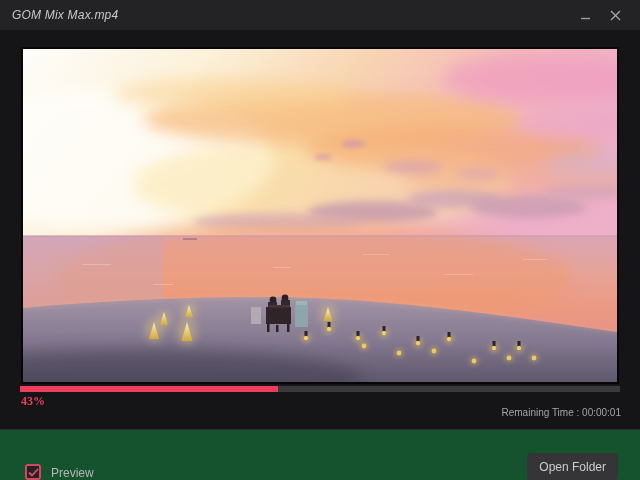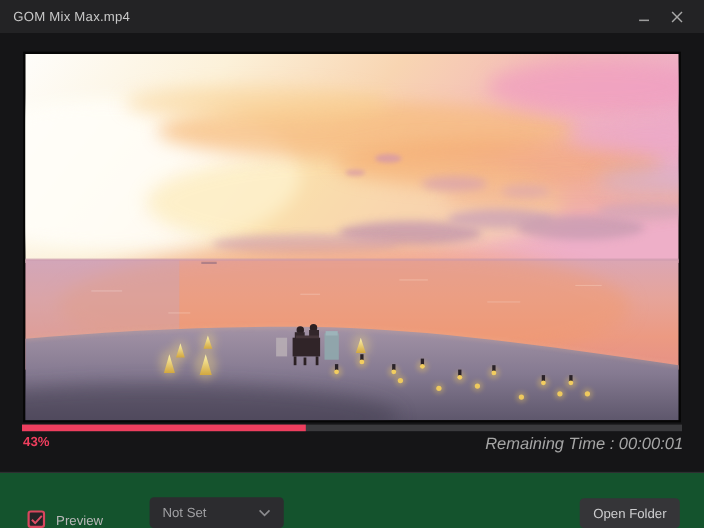--- a/index.html
+++ b/index.html
@@ -7,42 +7,42 @@
   .window {
     position:relative; width:640px; height:480px;
     background:#151517; overflow:hidden;
     font-family:"Liberation Sans", sans-serif;
   }
   
   .titlebar {
     position:absolute; top:0; left:0; right:0; height:30px;
     background:#232325; display:flex; align-items:center; padding:0 12px;
   }
-  .titlebar .title { color:#c9c9c9; font-size:12px; letter-spacing:0.2px; }
+  .titlebar .title { color:#c9c9c9; font-size:12px; letter-spacing:0.2px;font-style:italic; }
   .win-controls { margin-left:auto; display:flex; align-items:center; gap:16px; padding-right:6px; }
   .win-btn { width:14px; height:14px; display:flex; align-items:center; justify-content:center; cursor:default; }
   
   .video-frame {
     position:absolute; left:21px; top:47px; width:598px; height:337px;
     background:#060606; padding:2px;
   }
   .video-frame svg { display:block; width:594px; height:333px; }
   
   .progress-track {
     position:absolute; left:20px; top:386px; width:600px; height:6px;
     background:#3a3a3d;
   }
   .progress-fill { height:100%; width:0; background:#ee3e5e; }
   .percent-label {
     position:absolute; left:21px; top:394px;
-    color:#ee3e5e; font-size:12px; font-weight:bold;
+    color:#ee3e5e; font-size:12px; font-weight:bold;font-family:Liberation Serif, serif;
   }
   .remaining-label {
-    position:absolute; right:19px; top:395px;
-    color:#a5a5a5; font-size:15px;font-style:italic;
+    position:absolute; right:19px; top:407px;
+    color:#a5a5a5; font-size:10px;
   }
   
   .footer {
     position:absolute; left:0; right:0; bottom:0; height:51px;
     background:#14532d; border-top:1px solid #2e2e31;
     display:flex; align-items:flex-end; padding:0 22px 0 25px;
   }
   .checkbox {
     width:16px; height:16px; border:2px solid #d8465e; border-radius:3px;
     background:#232326; display:flex; align-items:center; justify-content:center;
@@ -262,25 +262,19 @@
   <div class="remaining-label">Remaining Time : 00:00:01</div>
 
   <div class="footer">
     <span class="checkbox">
       <svg width="11" height="9" viewBox="0 0 11 9">
         <polyline points="1,4.5 4,7.5 10,1" fill="none" stroke="#dd4d64" stroke-width="1.8"></polyline>
       </svg>
     </span>
     <span class="checkbox-label">Preview</span>
 
-    <div class="dropdown">
-      <span class="dd-value">Not Set</span>
-      <svg width="11" height="7" viewBox="0 0 11 7">
-        <polyline points="1,1 5.5,5.5 10,1" fill="none" stroke="#8b8b8e" stroke-width="1.5"></polyline>
-      </svg>
-    </div>
 
     <div class="btn-group">
       <button class="btn">Open Folder</button>
     </div>
   </div>
 
 </div>
 
 </body></html>

